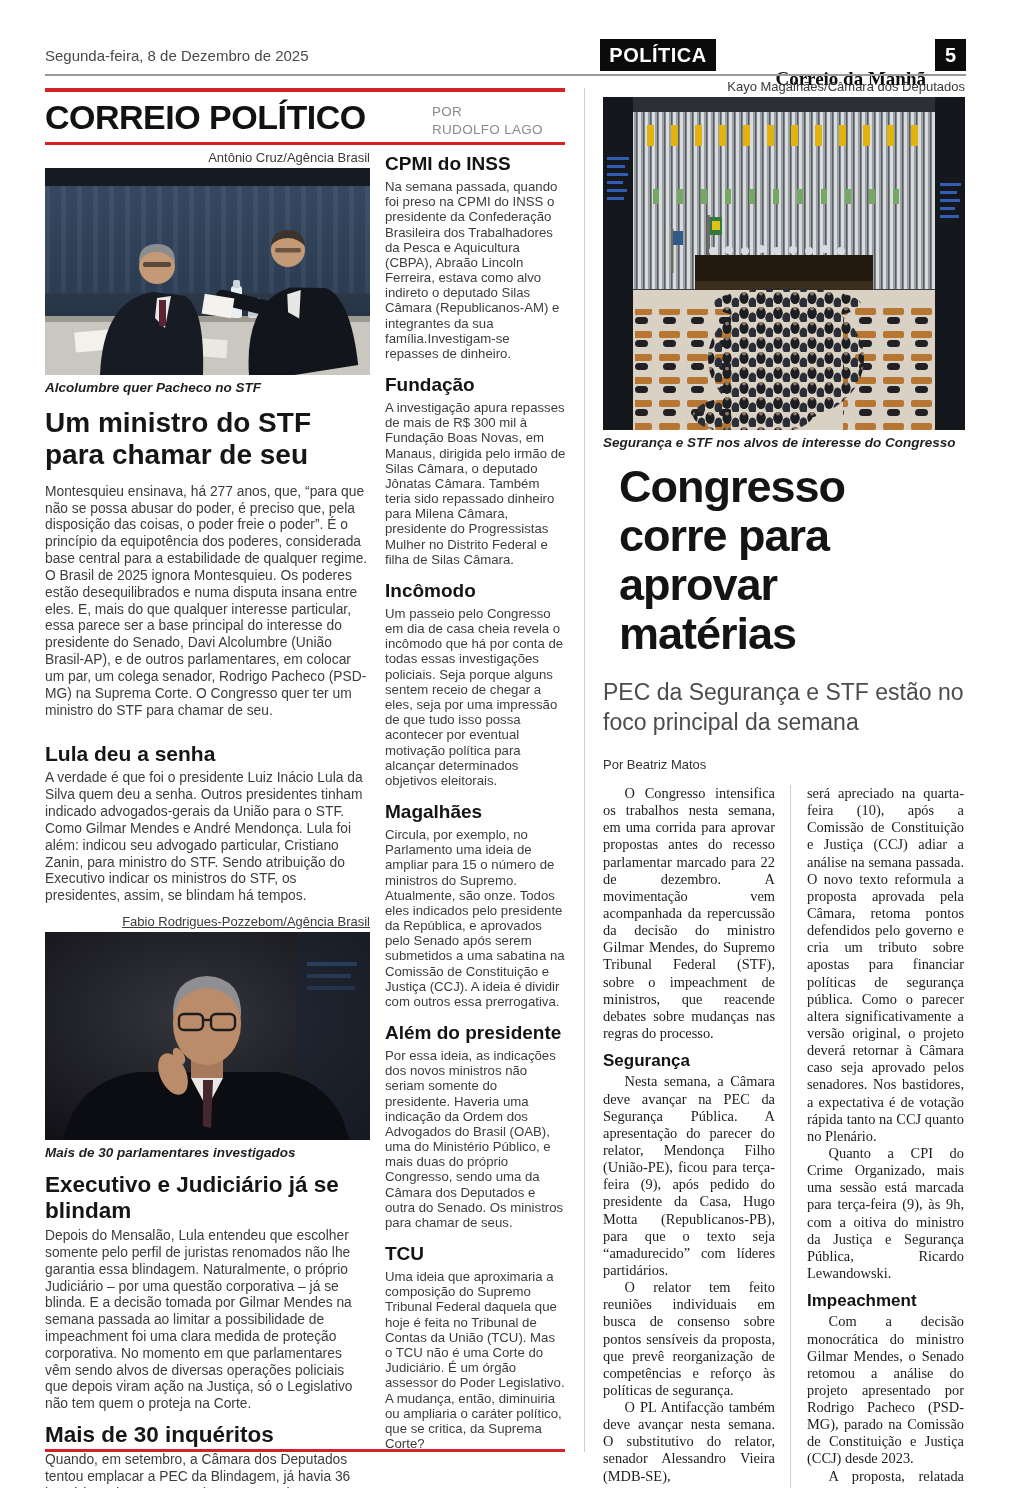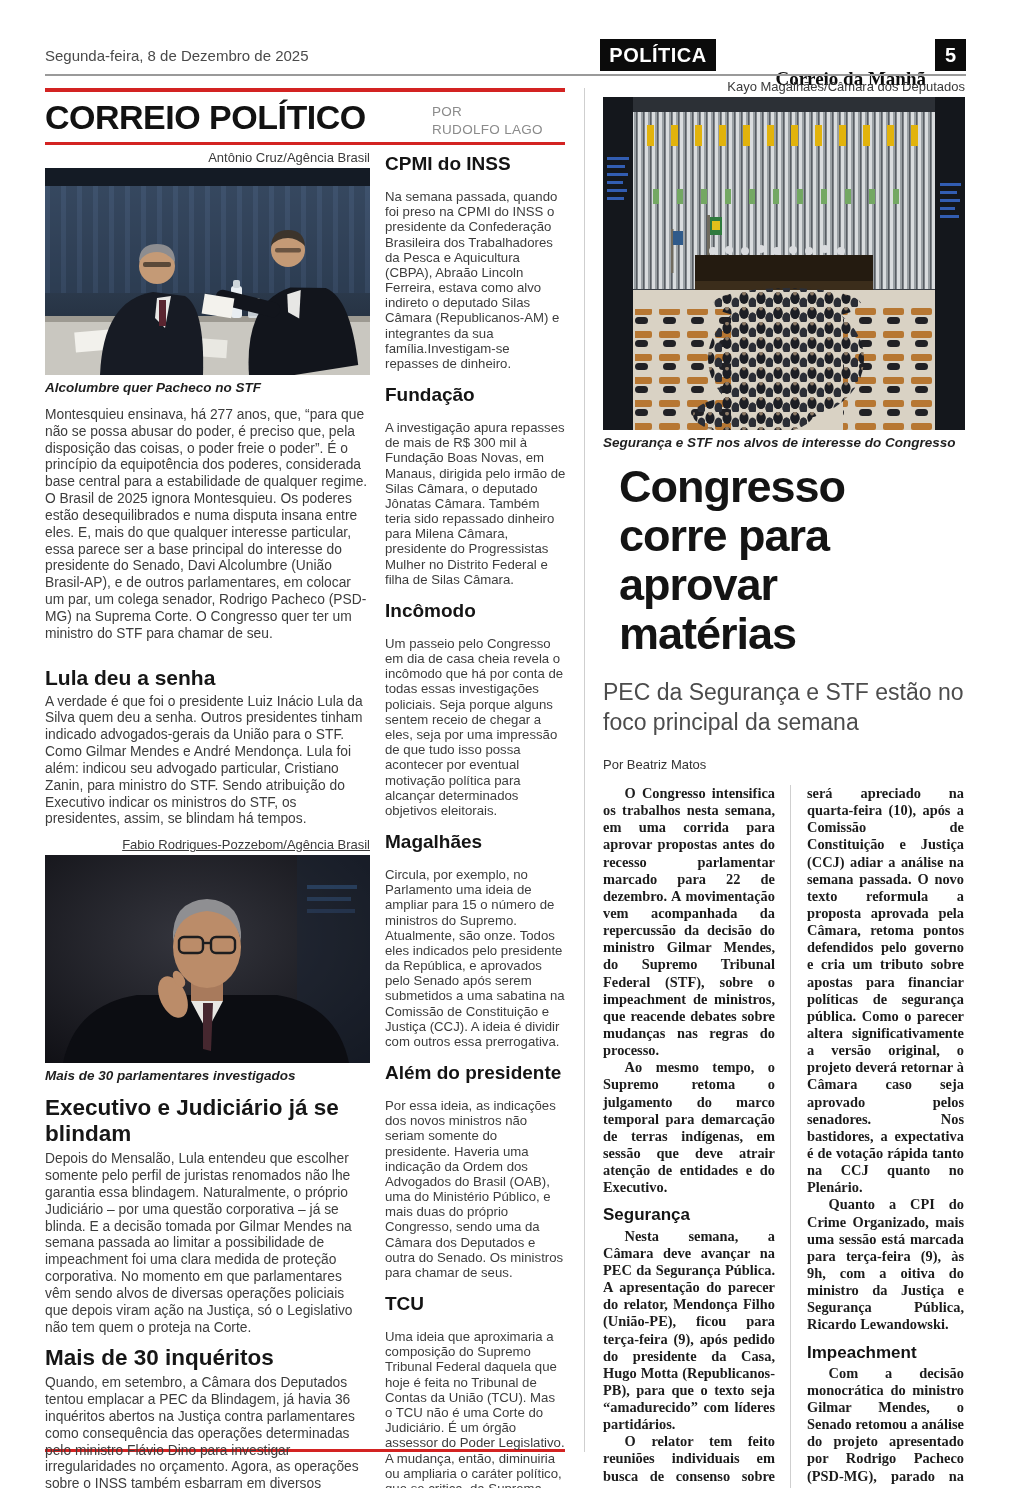--- a/index.html
+++ b/index.html
@@ -27,31 +27,31 @@
   .rightcol{position:absolute;left:603px;top:79px;width:362px;}
   .credit{font-size:13px;color:#3a3a3a;text-align:right;margin:0 0 3px;}
   figure{margin:0 0 5px;}
   figure svg{display:block;}
   .caption{font-size:13.5px;font-style:italic;font-weight:600;color:#1f1f1f;margin:3px 0 12px;}
   .lead-hl{font-size:28px;font-weight:700;line-height:1.14;color:#161616;margin:0 0 13px;}
   .leftcol p.body{font-size:13.8px;line-height:1.22;color:#3d3d3d;margin:0 0 9px;}
   .sub1{font-size:21px;font-weight:700;color:#161616;margin:23px 0 4px;}
   .sub2{font-size:22.5px;font-weight:700;color:#161616;margin:2px 0 4px;}
   .midcol h4{font-size:19px;font-weight:700;color:#141414;margin:0 0 4px;}
-  .midcol p{font-size:13.2px;line-height:1.15;color:#3d3d3d;margin:14px 0 13px;}
+  .midcol p{font-size:13.2px;line-height:1.15;color:#3d3d3d;margin:4px 0 13px;}
   
   .main-hl{font-size:45px;font-weight:800;line-height:1.09;letter-spacing:-1px;color:#141414;margin:6px 16px 20px;}
   .deck{font-size:23px;line-height:1.28;color:#4c4c4c;margin:0 0 20px;}
   .byline{font-size:13px;color:#333;margin:0 0 13px;}
   .acols{display:flex;}
   .acol{font-family:"Liberation Serif",serif;font-size:14.4px;line-height:1.19;color:#1c1c1c;
         text-align:justify;hyphens:auto;}
   .acol-1{width:172px;padding-right:15px;}
   .acol-2{width:157px;padding-left:16px;border-left:1px solid #cfcfcf;}
-  .acol p{margin:0;text-indent:1.5em;font-weight:bold;}
+  .acol p{margin:0;text-indent:1.5em;}
   .acol p.cont{text-indent:0;}
   .acol h4{font-family:"Liberation Sans",sans-serif;font-size:17px;font-weight:700;color:#141414;margin:9px 0 2px;}
 </style>
 </head>
 <body>
 
 <div id="page">
 
   <div class="dateline">Segunda-feira, 8 de Dezembro de 2025</div>
   <div class="section-tag">POLÍTICA</div>
@@ -110,20 +110,21 @@
         </g>
         <rect x="170" y="128" width="66" height="15" rx="7" fill="#12151c" transform="rotate(14 203 135)"></rect>
         <rect x="158" y="128" width="30" height="20" fill="#f3f2ed" transform="rotate(9 173 138)"></rect>
         <circle cx="243" cy="82" r="17" fill="#c49a76"></circle>
         <path d="M226 78 Q227 62 243 62 Q259 62 260 78 Q252 70 243 70 Q232 70 226 78 Z" fill="#3c342c"></path>
         <rect x="230" y="80" width="26" height="4.5" rx="2" fill="#2e2620" opacity=".6"></rect>
       </svg>
     </figure>
     <div class="caption">Alcolumbre quer Pacheco no STF</div>
 
+    <h2 class="lead-hl">Um ministro do STF para chamar de seu</h2>
     <p class="body">Montesquieu ensinava, há 277 anos, que, “para que não se possa abusar do poder, é preciso que, pela disposição das coisas, o poder freie o poder”. É o princípio da equipotência dos poderes, considerada base central para a estabilidade de qualquer regime. O Brasil de 2025 ignora Montesquieu. Os poderes estão desequilibrados e numa disputa insana entre eles. E, mais do que qualquer interesse particular, essa parece ser a base principal do interesse do presidente do Senado, Davi Alcolumbre (União Brasil-AP), e de outros parlamentares, em colocar um par, um colega senador, Rodrigo Pacheco (PSD-MG) na Suprema Corte. O Congresso quer ter um ministro do STF para chamar de seu.</p>
 
     <h3 class="sub1">Lula deu a senha</h3>
     <p class="body">A verdade é que foi o presidente Luiz Inácio Lula da Silva quem deu a senha. Outros presidentes tinham indicado advogados-gerais da União para o STF. Como Gilmar Mendes e André Mendonça. Lula foi além: indicou seu advogado particular, Cristiano Zanin, para ministro do STF. Sendo atribuição do Executivo indicar os ministros do STF, os presidentes, assim, se blindam há tempos.</p>
 
     <div class="credit" style="margin-top:6px;text-decoration:underline;">Fabio Rodrigues-Pozzebom/Agência Brasil</div>
     <figure>
       <svg width="325" height="208" viewBox="0 0 325 208">
         <defs>
           <radialGradient id="bg2" cx="45%" cy="40%" r="80%">
@@ -279,21 +280,20 @@
     </figure>
     <div class="caption">Segurança e STF nos alvos de interesse do Congresso</div>
 
     <h1 class="main-hl">Congresso corre para aprovar matérias</h1>
     <div class="deck">PEC da Segurança e STF estão no foco principal da semana</div>
     <div class="byline">Por Beatriz Matos</div>
 
     <div class="acols">
       <div class="acol acol-1">
         <p>O Congresso intensifica os trabalhos nesta semana, em uma corrida para aprovar propostas antes do recesso parlamentar marcado para 22 de dezembro. A movimentação vem acompanhada da repercussão da decisão do ministro Gilmar Mendes, do Supremo Tribunal Federal (STF), sobre o impeachment de ministros, que reacende debates sobre mudanças nas regras do processo.</p>
-        <p>Ao mesmo tempo, o Supremo retoma o julgamento do marco temporal para demarcação de terras indígenas, em sessão que deve atrair atenção de entidades e do Executivo.</p>
         <h4>Segurança</h4>
         <p>Nesta semana, a Câmara deve avançar na PEC da Segurança Pública. A apresentação do parecer do relator, Mendonça Filho (União-PE), ficou para terça-feira (9), após pedido do presidente da Casa, Hugo Motta (Republicanos-PB), para que o texto seja “amadurecido” com líderes partidários.</p>
         <p>O relator tem feito reuniões individuais em busca de consenso sobre pontos sensíveis da proposta, que prevê reorganização de competências e reforço às políticas de segurança.</p>
         <p>O PL Antifacção também deve avançar nesta semana. O substitutivo do relator, senador Alessandro Vieira (MDB-SE),</p>
       </div>
       <div class="acol acol-2">
         <p class="cont">será apreciado na quarta-feira (10), após a Comissão de Constituição e Justiça (CCJ) adiar a análise na semana passada. O novo texto reformula a proposta aprovada pela Câmara, retoma pontos defendidos pelo governo e cria um tributo sobre apostas para financiar políticas de segurança pública. Como o parecer altera significativamente a versão original, o projeto deverá retornar à Câmara caso seja aprovado pelos senadores. Nos bastidores, a expectativa é de votação rápida tanto na CCJ quanto no Plenário.</p>
         <p>Quanto a CPI do Crime Organizado, mais uma sessão está marcada para terça-feira (9), às 9h, com a oitiva do ministro da Justiça e Segurança Pública, Ricardo Lewandowski.</p>
         <h4>Impeachment</h4>
         <p>Com a decisão monocrática do ministro Gilmar Mendes, o Senado retomou a análise do projeto apresentado por Rodrigo Pacheco (PSD-MG), parado na Comissão de Constituição e Justiça (CCJ) desde 2023.</p>

